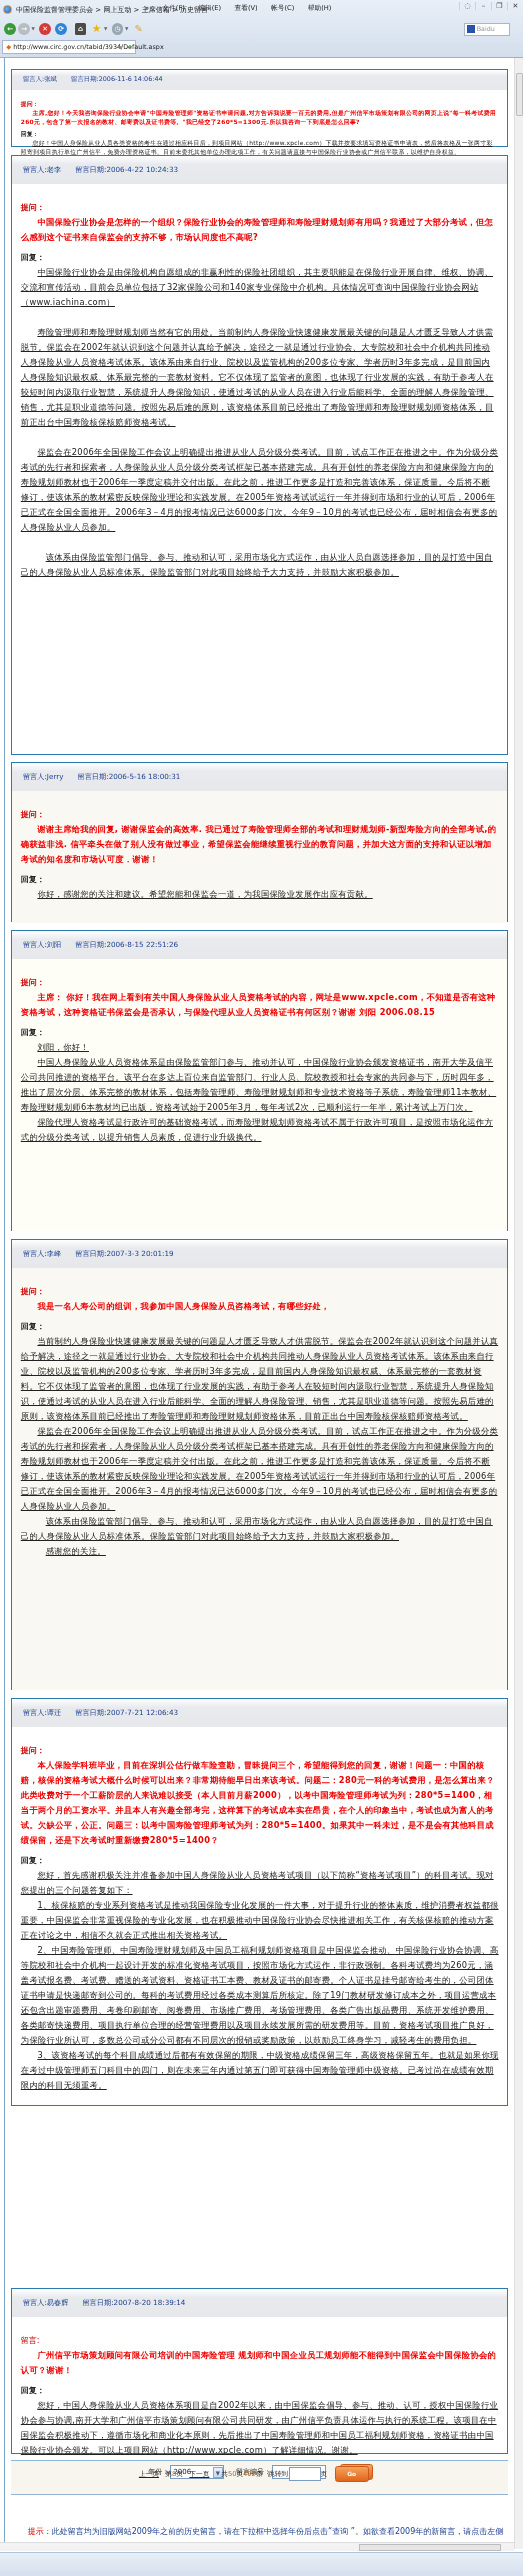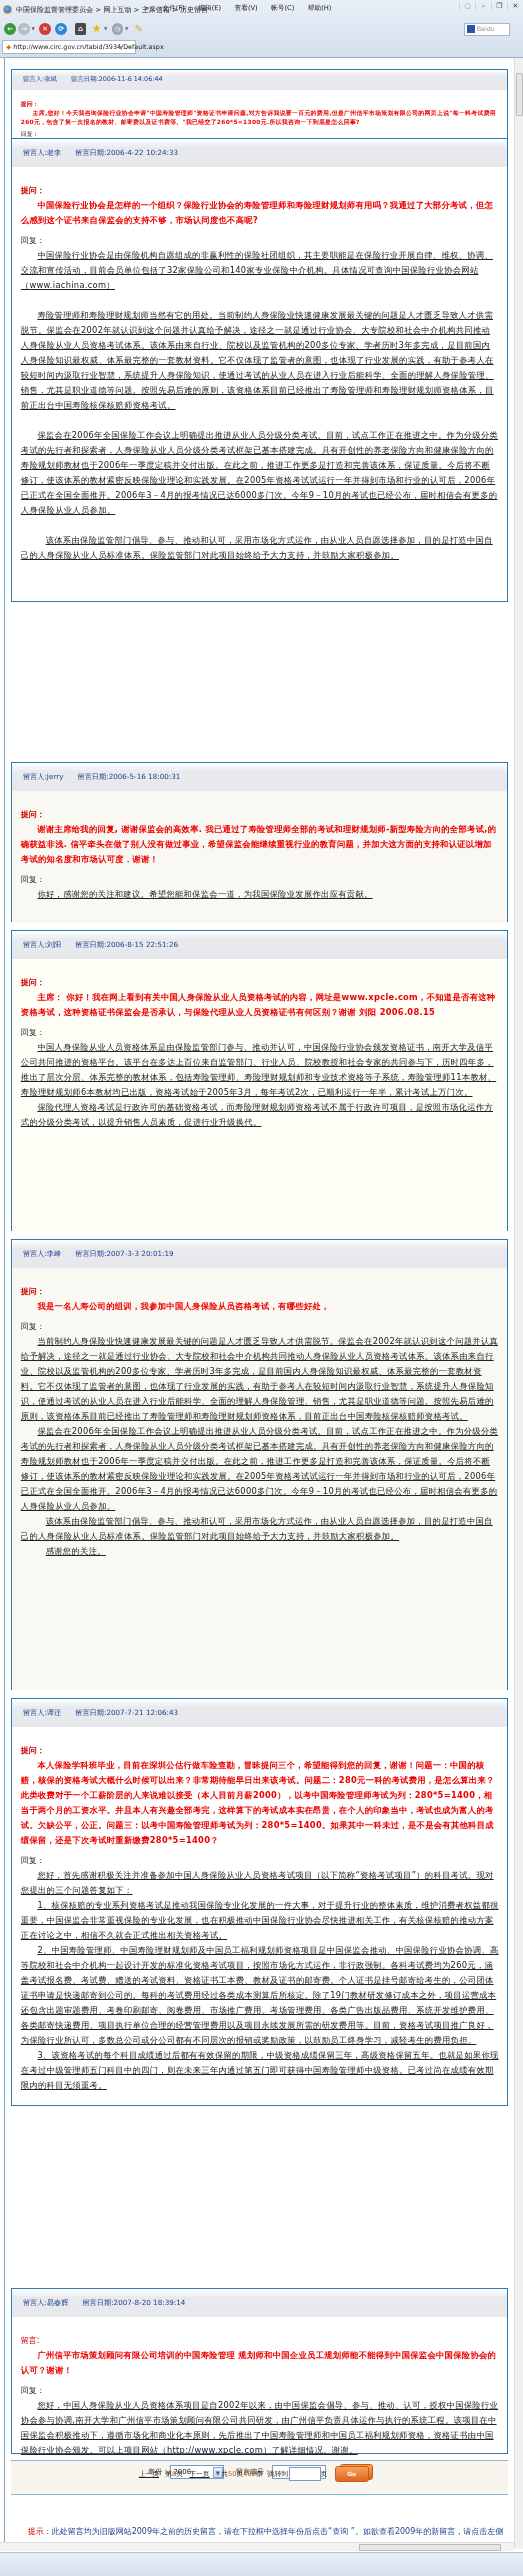--- a/index.html
+++ b/index.html
@@ -28,21 +28,21 @@
   .statusbar { position: absolute; left: 0; top: 2552px; width: 523px; height: 24px; background: linear-gradient(#e7eef7, #d6e0ee); border-top: 0.5px solid #b3c3d6; }
 
   .content { position: absolute; left: 4.3px; top: 0; width: 507px; border-left: 0.5px solid #7fa6c6; height: 2484px; }
   .msg { position: absolute; left: 5.9px; width: 497px; border: 0.5px solid #2b7bb0; background: #fff; }
   .msg-header { height: 28px; background: linear-gradient(#ffffff, #e8eaee 30%, #e6e8ec); display: flex; align-items: center; padding-left: 10.7px; font-size: 7.2px; color: #1d3f8f; }
   .msg-header .date { margin-left: 14px; }
   .msg-body { padding: 11.8px 8.6px 8.6px 8.6px; }
   .msg-body.cream { background: #faf8f2; }
   .lbl-q { color: #c00; font-size: 8px; font-weight: bold; margin-top: 4.3px; line-height: 15px; }
   .q { color: #e00; font-size: 8.3px; font-weight: bold; line-height: 15px; text-indent: 2em; letter-spacing: 0.3px; }
-  .lbl-a { color: #222; font-size: 8px; font-weight: normal; margin-top: 5.4px; line-height: 15px; }
+  .lbl-a { color: #222; font-size: 8px; font-weight: bold; margin-top: 5.4px; line-height: 15px; }
   .a { color: #222; font-size: 8.3px; line-height: 15px; text-indent: 2em; letter-spacing: 0.3px; text-decoration: underline; }
   .a.gap { margin-top: 15px; }
   .a.indent3 { text-indent: 3em; }
 
   .pager { position: absolute; left: 5.9px; top: 2402px; width: 497px; height: 35px; background: #f7f5ee; border-top: 1.1px solid #8fb4d4; border-bottom: 1.1px solid #8fb4d4; font-size: 7px; color: #222; }
   .pager-row1 { position: absolute; left: 137px; top: 3.2px; display: flex; align-items: center; }
   .year-select { width: 54px; height: 14px; border: 0.5px solid #7a9cc1; background: #fff; display: flex; align-items: center; padding-left: 2.1px; font-size: 7px; position: relative; margin-left: 1.1px; }
   .year-select .arrow { position: absolute; right: 0.5px; top: 0.5px; width: 9.7px; height: 11.8px; background: linear-gradient(#e9f0fa, #c8d8ef); border: 0.5px solid #8fa9cc; color: #3b5c91; font-size: 5.4px; text-align: center; line-height: 10.7px; }
   .msgno-input { width: 54px; height: 14px; border: 0.5px solid #7a9cc1; background: #fff; margin-left: 1.1px; }
   .btn-orange { background: linear-gradient(#f7a25c, #e0661c); color: #fff; border-radius: 2.7px; border: 0.5px solid #c85a18; font-weight: bold; display: flex; align-items: center; justify-content: center; }
@@ -109,21 +109,21 @@
         <span class="date"><span>留言日期:</span><span>2006-11-6 14:06:44</span></span>
       </div>
       <div class="msg-body" style="padding-top:5.4px;">
         <div class="lbl-q" style="font-size:5.9px;line-height:9.7px;">提问：</div>
         <div class="q" style="font-size:5.9px;line-height:9px;">主席,您好！今天我咨询保险行业协会申请"中国寿险管理师"资格证书申请问题,对方告诉我说要一百元的费用,但是广州信平市场策划有限公司的网页上说"每一科考试费用260元，包含了第一次报名的教材、邮寄费以及证书费等。"我已经交了260*5=1300元.所以我咨询一下到底是怎么回事?</div>
         <div class="lbl-a" style="font-size:5.9px;line-height:9.7px;margin-top:2.1px;">回复：</div>
         <div class="a" style="font-size:5.9px;line-height:9px;">您好！中国人身保险从业人员各类资格的考生在通过相应科目后，到项目网站（http://www.xpcle.com）下载并按要求填写资格证书申请表，然后将表格及一张两寸彩照寄到项目执行单位广州信平，免费办理资格证书。目前未委托其他单位办理此项工作，有关问题请直接与中国保险行业协会或广州信平联系，以维护自身权益。</div>
       </div>
     </div>
 
-    <div class="msg" style="top:80px;height:464px;">
+    <div class="msg" style="top:97px;height:600px;">
       <div class="msg-header">
         <span><span>留言人:</span><span>老李</span></span>
         <span class="date"><span>留言日期:</span><span>2006-4-22 10:24:33</span></span>
       </div>
       <div class="msg-body">
         <div class="lbl-q">提问：</div>
         <div class="q">中国保险行业协会是怎样的一个组织？保险行业协会的寿险管理师和寿险理财规划师有用吗？我通过了大部分考试，但怎么感到这个证书来自保监会的支持不够，市场认同度也不高呢?</div>
         <div class="lbl-a">回复：</div>
         <div class="a">中国保险行业协会是由保险机构自愿组成的非赢利性的保险社团组织，其主要职能是在保险行业开展自律、维权、协调、交流和宣传活动，目前会员单位包括了32家保险公司和140家专业保险中介机构。具体情况可查询中国保险行业协会网站</div>
         <div class="a" style="text-indent:0;">（www.iachina.com）</div>
@@ -148,20 +148,21 @@
 
     <div class="msg" style="top:872px;height:301px;">
       <div class="msg-header">
         <span><span>留言人:</span><span>刘阳</span></span>
         <span class="date"><span>留言日期:</span><span>2006-8-15 22:51:26</span></span>
       </div>
       <div class="msg-body cream" style="height:272px;background:#fefdf6;">
         <div class="lbl-q">提问：</div>
         <div class="q">主席： 你好！我在网上看到有关中国人身保险从业人员资格考试的内容，网址是www.xpcle.com，不知道是否有这种资格考试，这种资格证书保监会是否承认，与保险代理从业人员资格证书有何区别？谢谢  刘阳  2006.08.15</div>
         <div class="lbl-a">回复：</div>
+        <div class="a">刘阳，你好！</div>
         <div class="a">中国人身保险从业人员资格体系是由保险监管部门参与、推动并认可，中国保险行业协会颁发资格证书，南开大学及信平公司共同推进的资格平台。该平台在多达上百位来自监管部门、行业人员、院校教授和社会专家的共同参与下，历时四年多，推出了层次分层、体系完整的教材体系，包括寿险管理师、寿险理财规划师和专业技术资格等子系统，寿险管理师11本教材、寿险理财规划师6本教材均已出版，资格考试始于2005年3月，每年考试2次，已顺利运行一年半，累计考试上万门次。</div>
         <div class="a">保险代理人资格考试是行政许可的基础资格考试，而寿险理财规划师资格考试不属于行政许可项目，是按照市场化运作方式的分级分类考试，以提升销售人员素质，促进行业升级换代。</div>
       </div>
     </div>
 
     <div class="msg" style="top:1181px;height:451px;">
       <div class="msg-header">
         <span><span>留言人:</span><span>李峰</span></span>
         <span class="date"><span>留言日期:</span><span>2007-3-3 20:01:19</span></span>
       </div>

